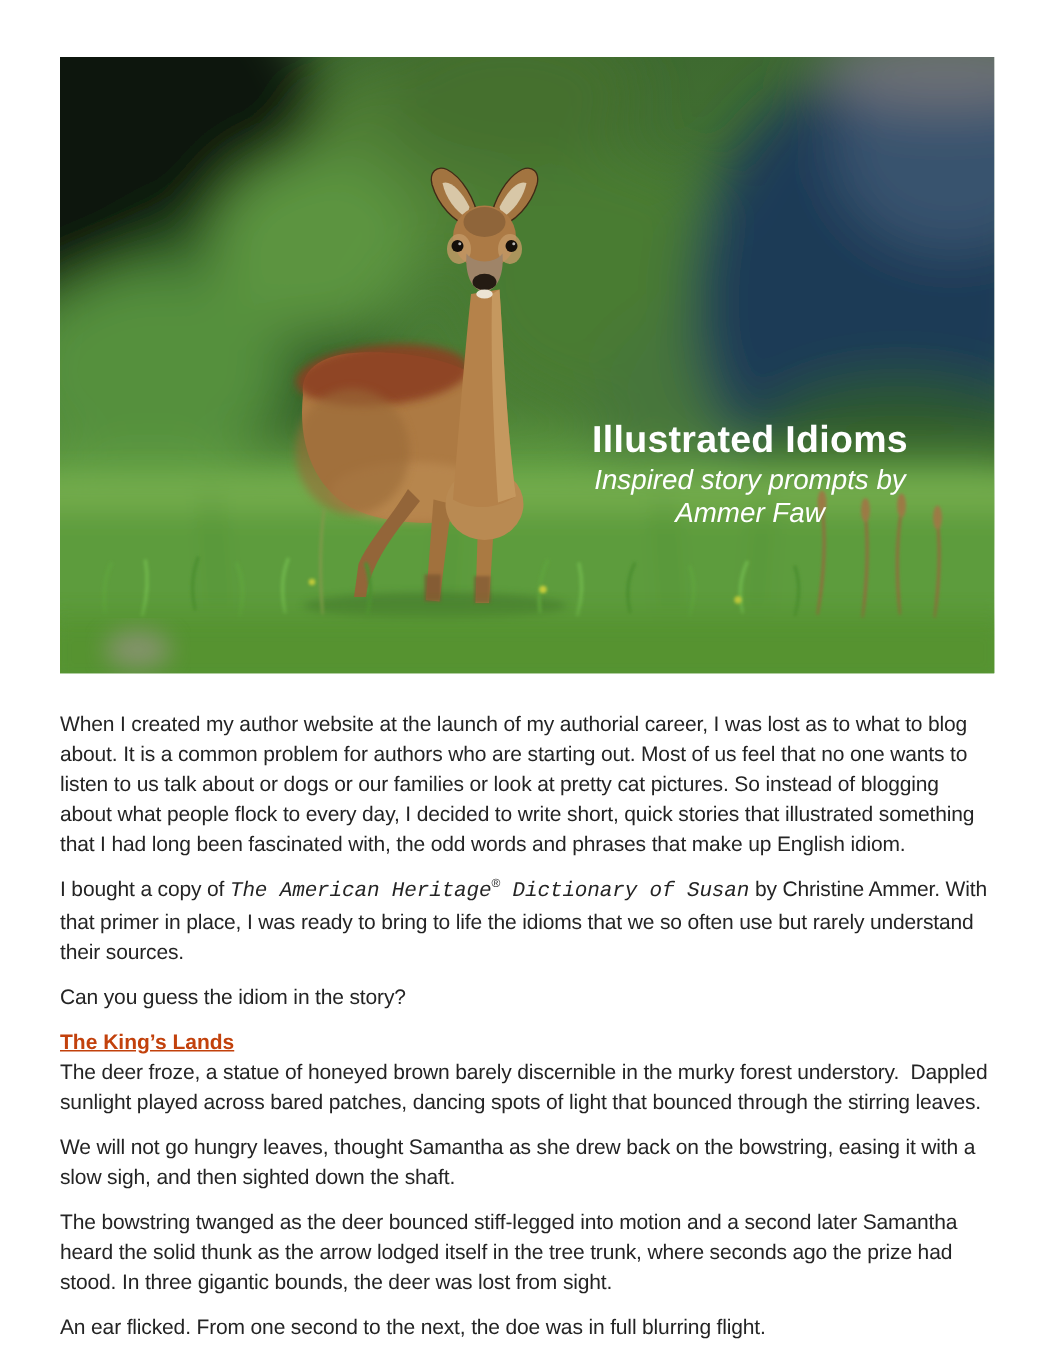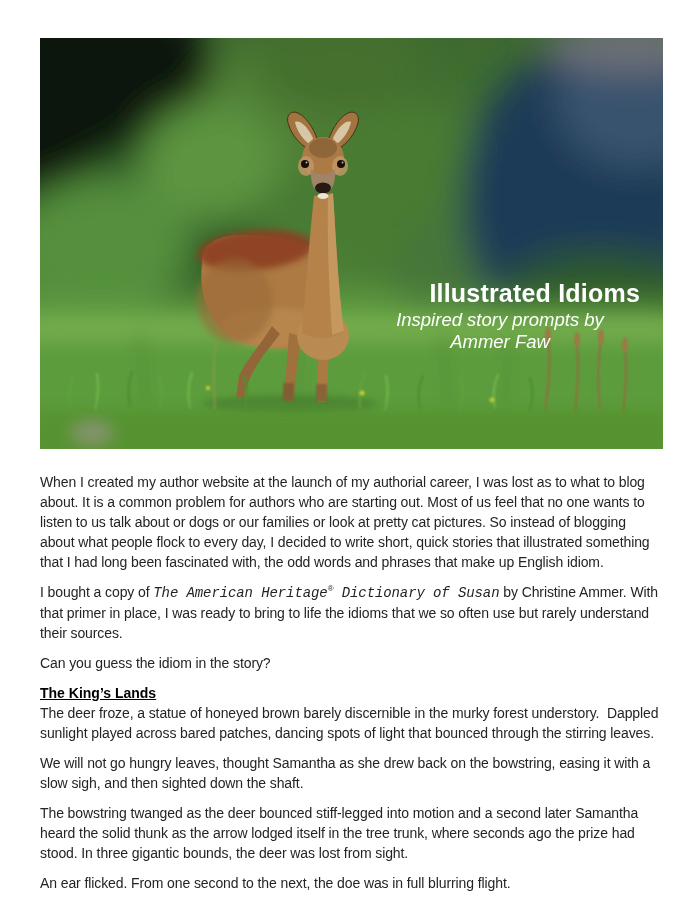--- a/index.html
+++ b/index.html
@@ -19,37 +19,36 @@
     overflow: hidden;
   }
   .hero svg { display: block; }
   .hero-text {
     position: absolute; top: 239px; left: 320px; width: 280px;
     text-align: center; color: #ffffff;
   }
   .hero-title {
     font-size: 25px; font-weight: 700; line-height: 32px;
     letter-spacing: 0.2px;
-    text-align: right;
   }
   .hero-sub { font-size: 18.5px; line-height: 22px; font-weight: 400; font-style: italic; }
 
   
   .content {
     position: absolute; left: 40px; top: 472px; width: 621px;
   }
   .content p {
     margin: 0 0 10px 0;
     font-size: 14px; line-height: 20px;
     letter-spacing: -0.1px;
   }
   .story-heading {
     margin: 0; padding: 0;
     font-size: 14px; line-height: 20px; font-weight: 700;
-    color: #000000; text-decoration: underline;
+    color: #c2410c; text-decoration: underline;
   }
   em { font-style: italic; font-family: Liberation Mono, monospace; }
   sup.reg { font-size: 8px; vertical-align: super; line-height: 0; }
 </style>
 </head>
 <body>
 
 <div class="page">
 
   <figure class="hero" style="margin:0;">

